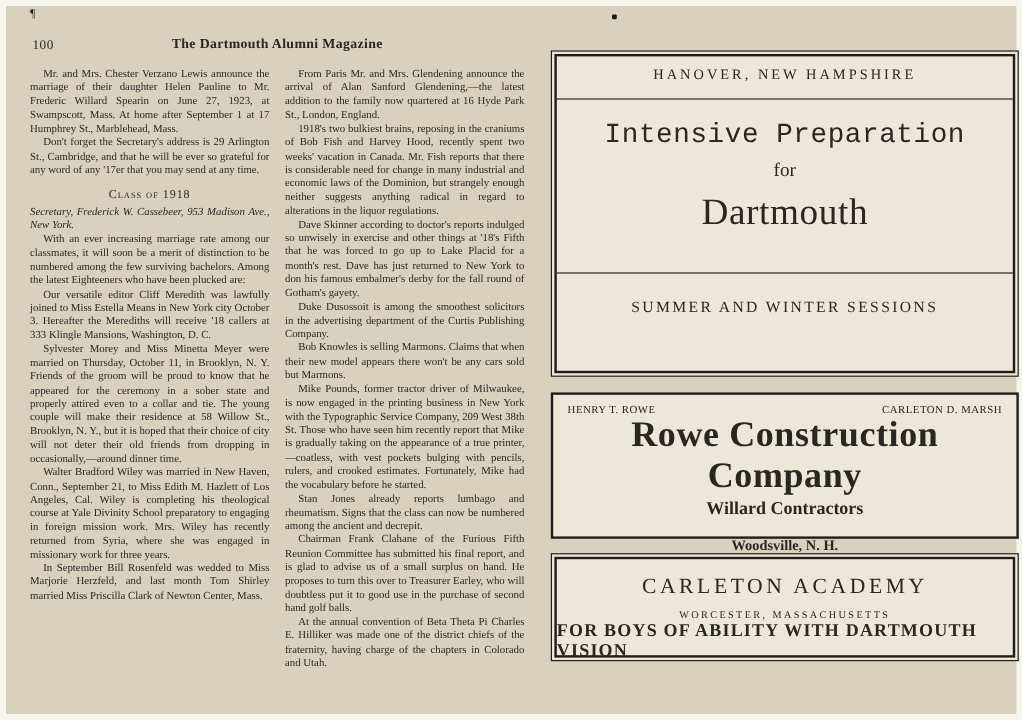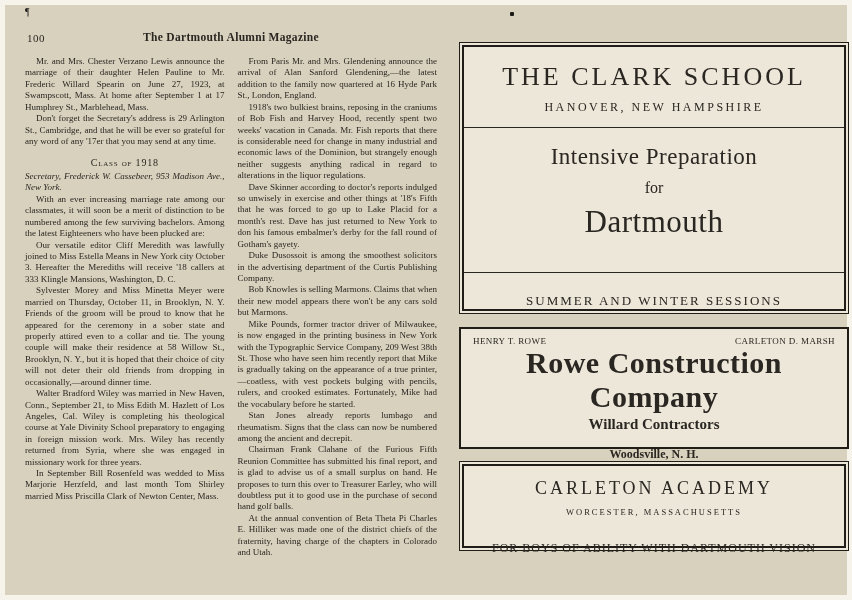--- a/index.html
+++ b/index.html
@@ -37,41 +37,41 @@
   .ad-outer { position:absolute; left:2px; width:390px; border:1px solid #201c18; padding:2px; background:#ece7d8; }
   .ad-inner { border:2px solid #201c18; height:100%; }
   .ad-single { position:absolute; left:2px; width:390px; border:2px solid #201c18; background:#ece7d8; }
 
   
   .ad-clark { top:7px; height:272px; }
   .clark-inner { display:flex; flex-direction:column; align-items:center; }
   .clark-title { font-size:26px; letter-spacing:3px; margin-top:15px; white-space:nowrap; }
   .clark-sub { font-size:12px; letter-spacing:2.5px; margin-top:8px; }
   .clark-rule { width:100%; border-top:1px solid #2a2622; margin-top:12px; }
-  .clark-line1 { font-size:23px; margin-top:16px; letter-spacing:0.5px; }
+  .clark-line1 { font-size:23px; margin-top:16px; letter-spacing:0.5px;font-family:Liberation Mono, monospace; }
   .clark-for { font-size:16px; margin-top:9px; }
   .clark-line3 { font-size:31px; margin-top:7px; letter-spacing:0.5px; }
   .clark-rule2 { width:100%; border-top:1px solid #2a2622; margin-top:32px; }
   .clark-footer { font-size:13px; letter-spacing:2px; margin-top:20px; }
 
   
   .ad-rowe { top:292px; height:122px; }
   .rowe-names { display:flex; justify-content:space-between; padding:7px 12px 0; font-size:9px; letter-spacing:0.4px; }
   .rowe-company { text-align:center; font-size:30px; font-weight:bold; margin-top:0px; letter-spacing:0.5px; }
   .rowe-tagline { text-align:center; font-size:15px; font-weight:bold; margin-top:2px; }
   .rowe-location { text-align:center; font-size:12px; font-weight:bold; margin-top:14px; }
   .rowe-services { display:flex; justify-content:space-between; padding:5px 16px 0 16px; font-size:8.5px; font-weight:bold; line-height:1.3; }
   .rowe-services div { text-align:right; }
 
   
   .ad-worcester { top:426px; height:90px; }
   .worc-inner { display:flex; flex-direction:column; align-items:center; }
   .worc-title { font-size:18px; letter-spacing:3px; margin-top:12px; }
   .worc-sub { font-size:8.5px; letter-spacing:2px; margin-top:8px; }
-  .worc-tagline { font-size:12px; font-weight:normal; letter-spacing:1px; margin-top:24px; }
+  .worc-tagline { font-size:15px; font-weight:bold; letter-spacing:1px; margin-top:1px; }
 </style>
 </head>
 <body>
 
 <div class="scan-page">
 
   <span class="ink-mark" style="left:20px; top:1px;">¶</span>
   <span class="ink-dot" style="left:505px; top:7px;"></span>
 
   <div class="left-page">
@@ -102,21 +102,20 @@
         <p>Chairman Frank Clahane of the Furious Fifth Reunion Committee has submitted his final report, and is glad to advise us of a small surplus on hand. He proposes to turn this over to Treasurer Earley, who will doubtless put it to good use in the purchase of second hand golf balls.</p>
         <p>At the annual convention of Beta Theta Pi Charles E. Hilliker was made one of the district chiefs of the fraternity, having charge of the chapters in Colorado and Utah.</p>
       </div>
     </div>
   </div>
 
   <div class="right-page">
 
     <div class="ad-outer ad-clark">
       <div class="ad-inner clark-inner">
-        <div class="clark-title">THE CLARK SCHOOL</div>
         <div class="clark-sub">HANOVER, NEW HAMPSHIRE</div>
         <div class="clark-rule"></div>
         <div class="clark-line1">Intensive Preparation</div>
         <div class="clark-for">for</div>
         <div class="clark-line3">Dartmouth</div>
         <div class="clark-rule2"></div>
         <div class="clark-footer">SUMMER AND WINTER SESSIONS</div>
       </div>
     </div>
 

